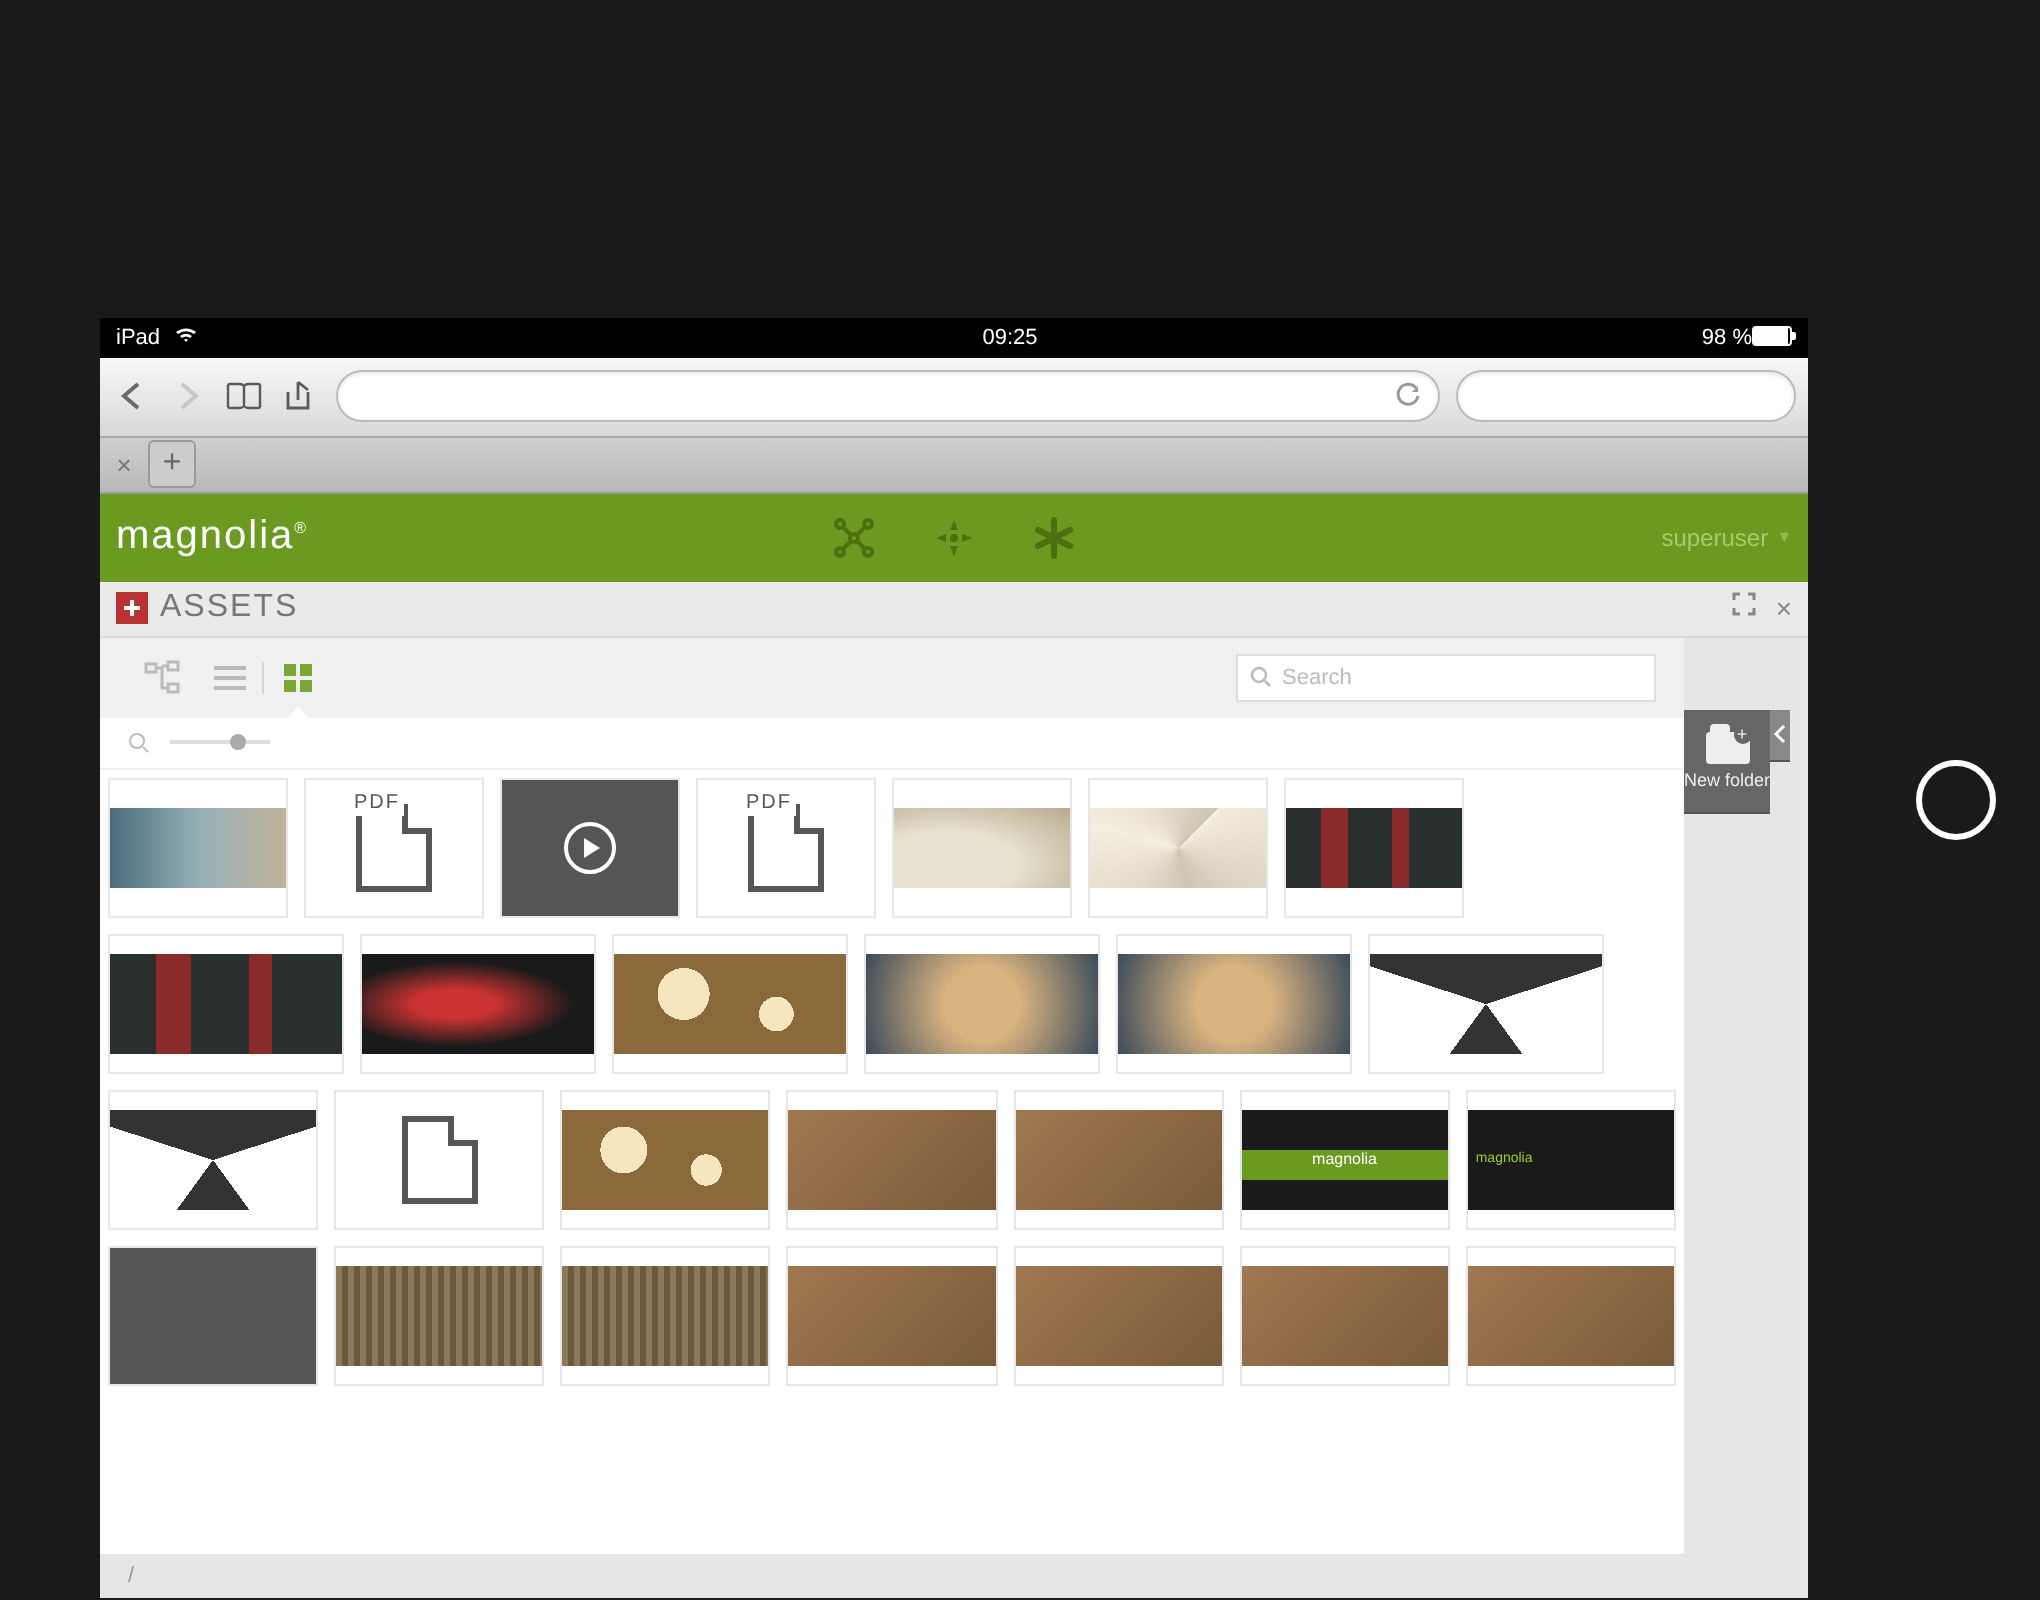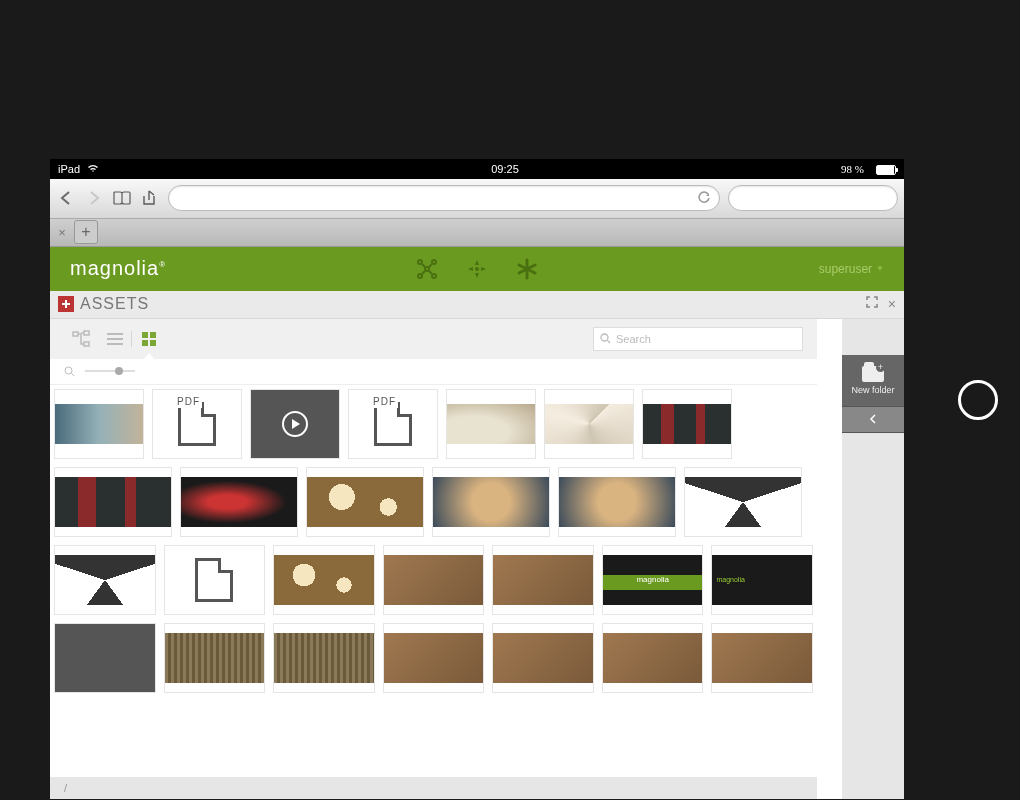--- a/index.html
+++ b/index.html
@@ -44,21 +44,21 @@
     background: #000;
     color: #fff;
     font-size: 11px;
     display: flex;
     align-items: center;
     justify-content: space-between;
     padding: 0 8px;
   }
   .ios-statusbar .center { position: absolute; left: 50%; transform: translateX(-50%); font-weight: 400; margin-left: 28px; }
   .ios-statusbar .wifi { display: inline-block; margin-left: 4px; }
-  .ios-statusbar .battery { display: inline-flex; align-items: flex-end; gap: 12px; font-family: Liberation Serif, serif;}
+  .ios-statusbar .battery { display: inline-flex; align-items: flex-start; gap: 0;}
   .battery-icon {
     width: 20px; height: 10px; border: 1px solid #fff; border-radius: 2px; position: relative;
     background: linear-gradient(to right, #fff 95%, transparent 95%);
   }
   .battery-icon::after { content: ''; position: absolute; right: -3px; top: 2px; width: 2px; height: 4px; background: #fff; border-radius: 0 1px 1px 0;}
 
   .safari-toolbar {
     height: 40px;
     background: linear-gradient(#f8f8f8, #d8d8d8);
     border-bottom: 1px solid #aaa;
@@ -97,21 +97,21 @@
   }
   .tab-close { width: 24px; text-align: center; color: #777; font-size: 13px;}
   .tab-title { flex: 1; text-align: center; font-size: 12px; color: #555; font-weight: 600;}
   .tab-add { width: 24px; height: 24px; background: #ccc; border: 1px solid #999; color: #666; display: flex; align-items: center; justify-content: center; font-size: 16px; margin-right: 2px; border-radius: 3px;}
 
   .magnolia-header {
     height: 44px;
     background: #6a9a1f;
     display: flex;
     align-items: center;
-    padding: 0 20px;
+    padding: 0 8px;
     position: relative;
   }
   .magnolia-logo {
     color: #fff; font-size: 20px; font-weight: 300; letter-spacing: 1px;
   }
   .magnolia-logo sup { font-size: 8px; }
   .header-icons {
     position: absolute; left: 50%; transform: translateX(-50%);
     display: flex; gap: 28px;
   }
@@ -133,21 +133,20 @@
   .app-icon-inner::before, .app-icon-inner::after { content: ''; position: absolute; background: #fff; }
   .app-icon-inner::before { width: 8px; height: 2px; top: 3px; }
   .app-icon-inner::after { width: 2px; height: 8px; left: 3px; }
   .subheader-title { font-size: 16px; color: #777; letter-spacing: 1px;}
   .subheader-controls { margin-left: auto; display: flex; gap: 10px; color: #888; font-size: 12px;}
 
   .workspace {
     display: flex;
     height: calc(100% - 20px - 40px - 28px - 44px - 28px);
     position: relative;
-    gap: 25px;
   }
   .main-panel {
     flex: 1;
     background: #f0f0f0;
     display: flex;
     flex-direction: column;
     overflow: hidden;
   }
   .view-toolbar {
     height: 40px;
@@ -220,21 +219,21 @@
     content: ''; width: 0; height: 0; border-left: 8px solid #555; border-top: 5px solid transparent; border-bottom: 5px solid transparent; margin-left: 2px;
   }
 
   .breadcrumb-bar {
     height: 22px; background: #e6e6e6; font-size: 11px; color: #999; padding: 0 14px; display: flex; align-items: center;
   }
 
   .action-rail {
     width: 62px;
     background: #e6e6e6;
-    display: flex; flex-direction: column; align-items: stretch;
+    display: flex; flex-direction: row; align-items: stretch;
     padding-top: 36px;
   }
   .rail-item {
     height: 52px;
     background: #666;
     color: #eee;
     font-size: 9px;
     display: flex; flex-direction: column; align-items: center; justify-content: center; gap: 3px;
     border-bottom: 1px solid #555;
   }

